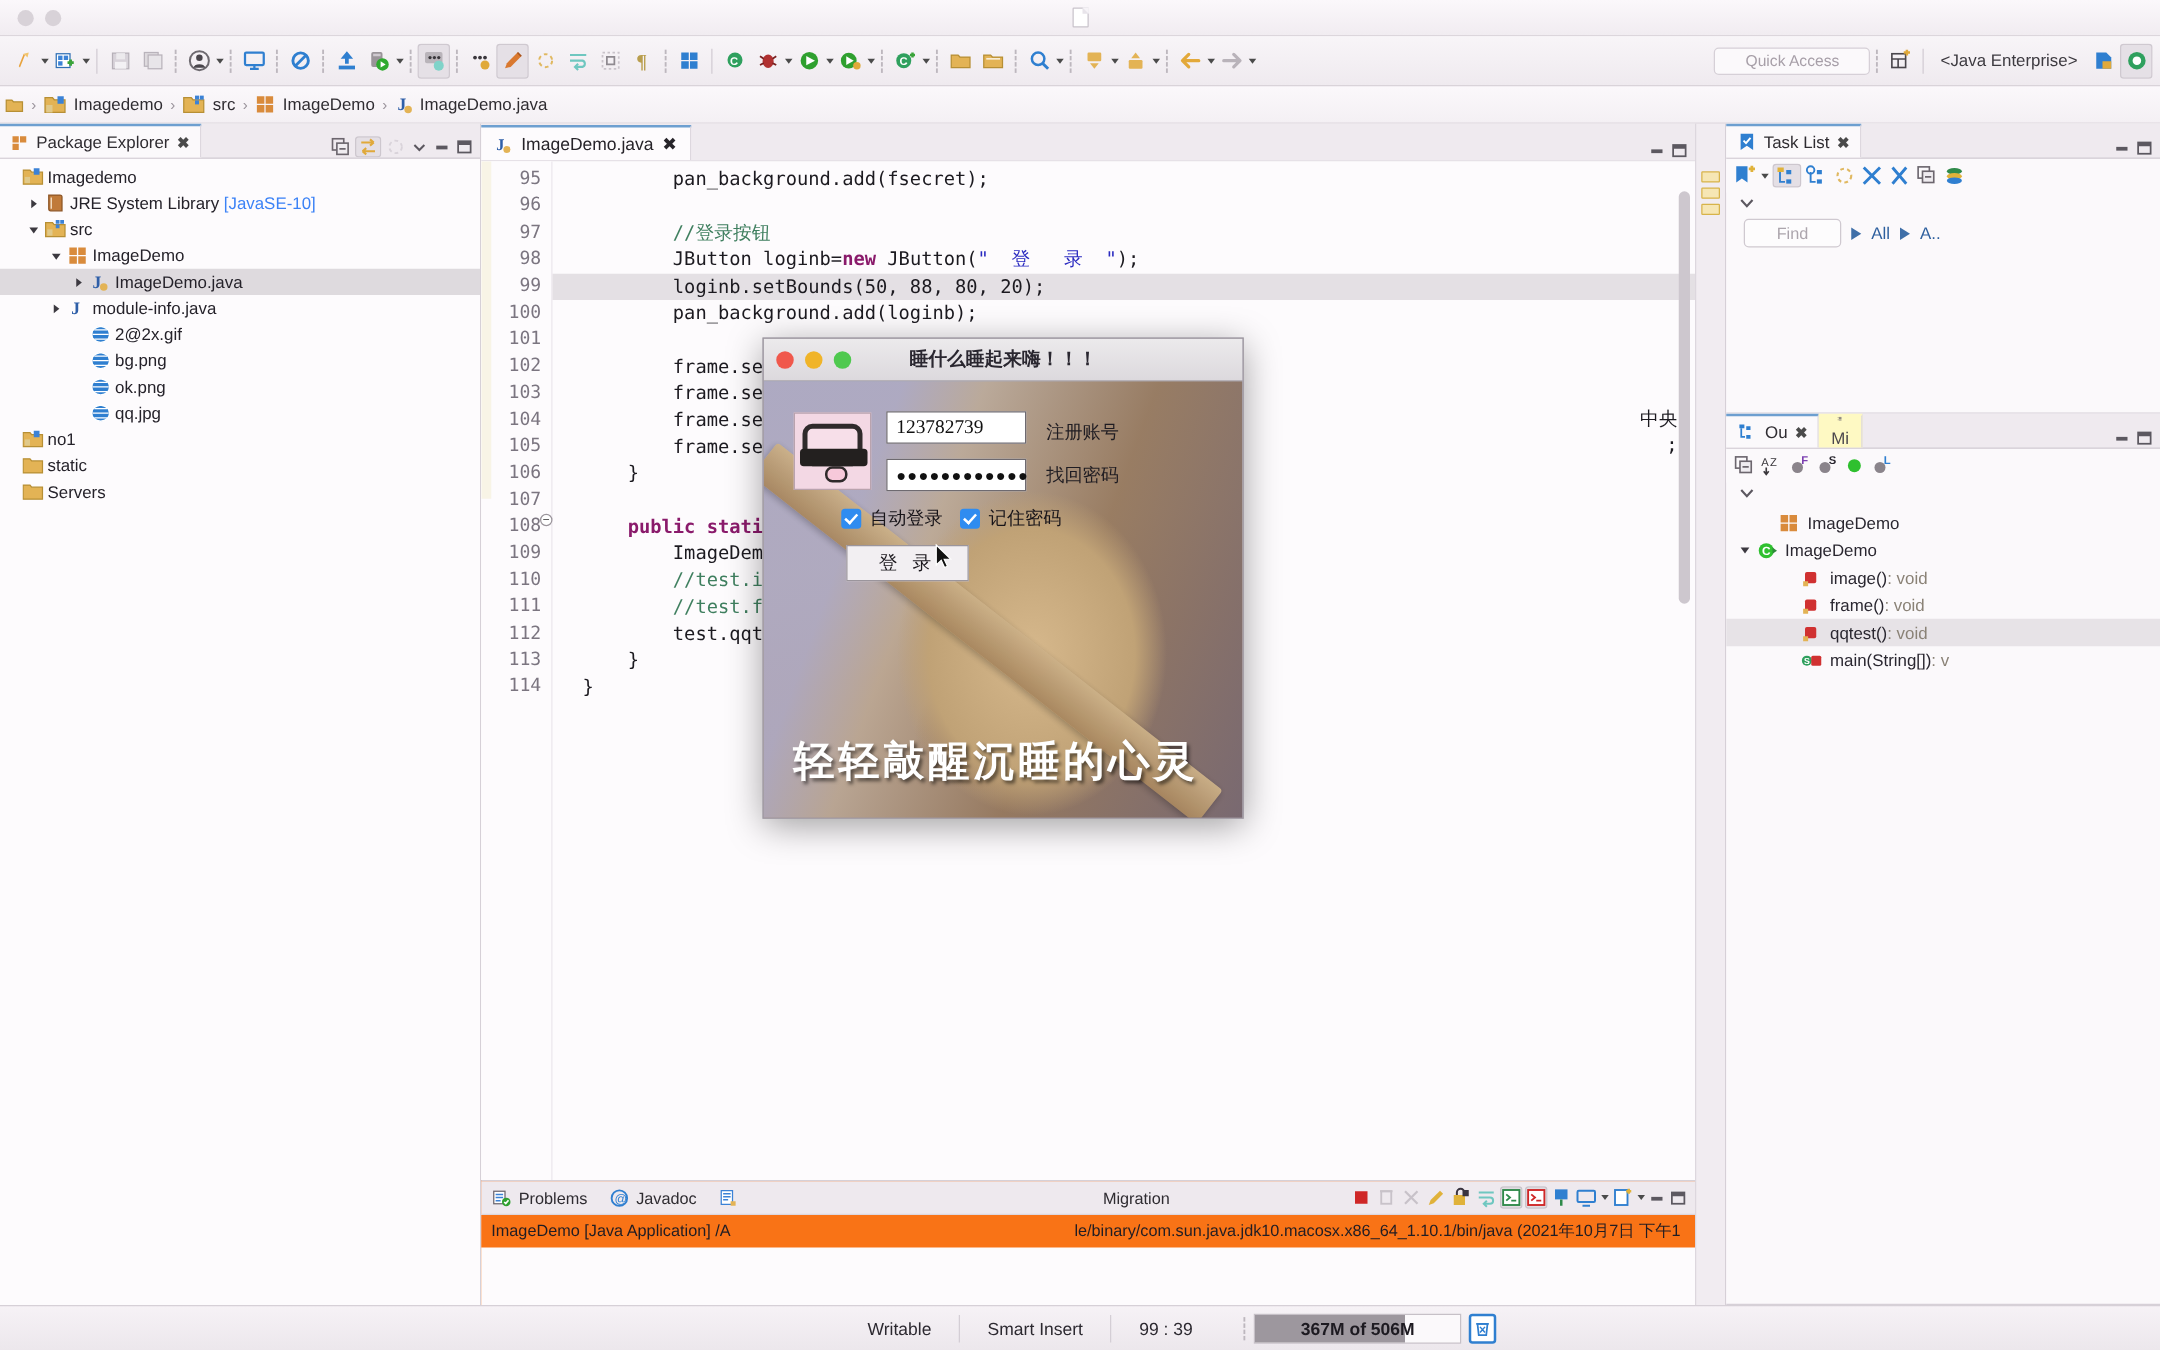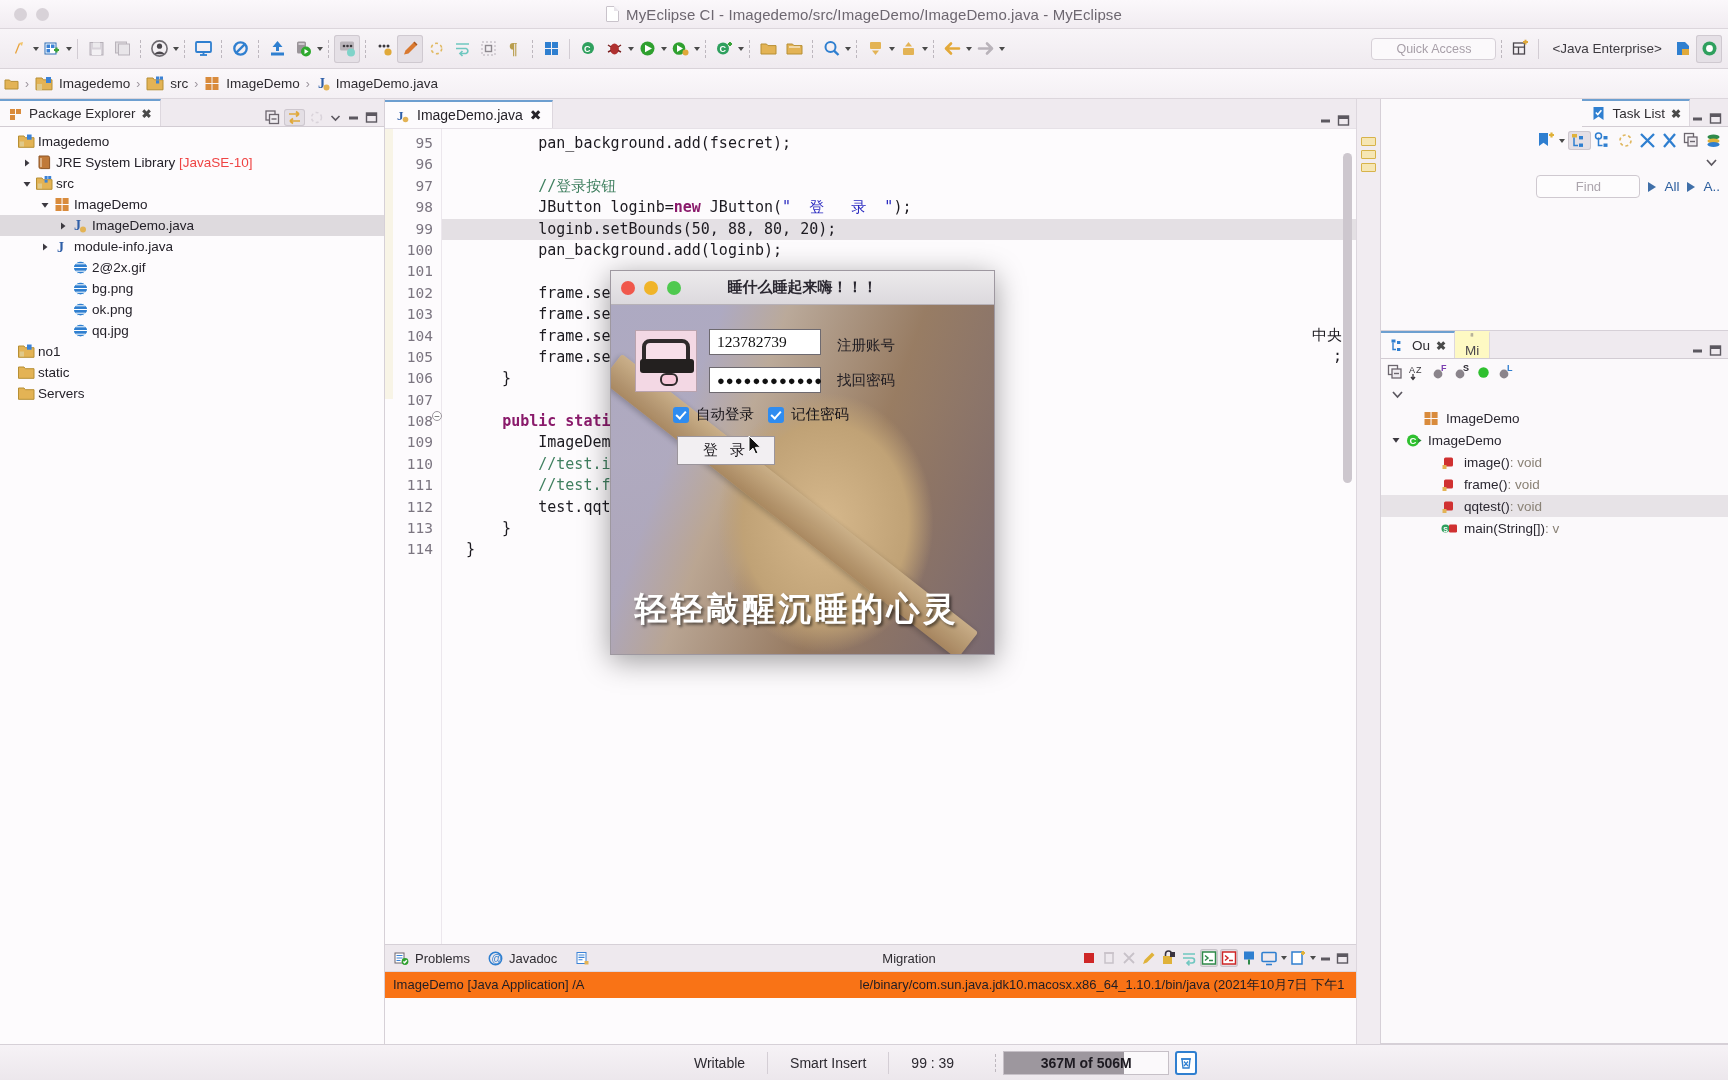--- a/index.html
+++ b/index.html
@@ -80,21 +80,21 @@
   .vt-actions{ margin-left:auto; display:flex; align-items:center; gap:3px; padding-right:5px;}
 
   
   .leftpane{ width:385px; background:#fdfbfd; border-right:1px solid #d6d0d7; display:flex; flex-direction:column;}
   .tree{ padding:4px 0 0 0; font-size:13.5px; color:#25222a; }
   .trow{ display:flex; align-items:center; height:21px; padding-left:4px; white-space:nowrap;}
   .trow.sel{ background:#dedade; }
   .arrow{ width:14px; text-align:center; color:#3c3940; font-size:9px; }
   .arrow.empty{ color:transparent; }
   .tlabel{ padding-left:3px; }
-  .dim{ color:#ef4444; }
+  .dim{ color:#3b82f6; }
 
   
   .centerpane{ flex:1; display:flex; flex-direction:column; min-width:0; background:#f5f1f5;}
   .editorwrap{ flex:1; display:flex; flex-direction:column; position:relative; min-height:0;}
   .etabs{ height:29px; display:flex; align-items:flex-end; background:#efeaef; position:relative;}
   .etab{
     height:28px; display:flex;align-items:center;gap:7px;padding:0 10px;
     background:#fdfbfd; border-top:2px solid #6d9fd0; border-right:1px solid #ddd7de;
     font-size:14px; color:#262329;
   }
@@ -133,21 +133,21 @@
   .cbody{ flex:1; background:#fdfbfd; }
 
   
   .rightpane{ width:348px; display:flex; flex-direction:column; background:#f3eff3; border-left:1px solid #d6d0d7;}
   .rail{ width:24px; background:#f1ecf1; border-left:1px solid #ddd7de; padding-top:34px;}
   .railbox{ width:15px;height:9px;border:1px solid #d7b34a;background:#f6e6b4;margin:4px auto;border-radius:1px;}
   .rp-part{ display:flex; flex-direction:column; background:#fbf9fb; border-bottom:1px solid #d6d0d7;}
   .rp-toolbar{ display:flex; align-items:center; flex-wrap:wrap; gap:3px; padding:4px 5px; background:#fbf9fb;}
   .rp-chev{ padding:2px 8px 4px 8px; color:#5c5860; font-size:12px;}
   .findrow{ display:flex;align-items:center;gap:8px; padding:2px 8px 8px 14px;}
-  .findbox{ width:104px;height:23px;border:1px solid #cfc9d0;border-radius:4px;background:#fdfcfd;
+  .findbox{ width:78px;height:23px;border:1px solid #cfc9d0;border-radius:4px;background:#fdfcfd;
      display:flex;align-items:center;justify-content:center;color:#aca5ad;font-size:13px;}
   .ply{ width:0;height:0;border-top:5.5px solid transparent;border-bottom:5.5px solid transparent;border-left:8px solid #3f6fa8;}
   .flink{ color:#2d5f9e; font-size:13.5px; }
   .otree{ font-size:13.5px; color:#262329; padding-top:2px;}
   .orow{ display:flex;align-items:center; height:22px; padding-left:6px;}
   .orow.sel{ background:#e7e3e7; }
   .omethod{ color:#2a2730; }
   .ovoid{ color:#8a8276; }
 
   
@@ -233,21 +233,20 @@
 </head>
 <body>
 
 <div class="titlebar">
   <div class="tl-lights">
     <div class="tl-dot"></div>
     <div class="tl-dot"></div>
   </div>
   <div class="tl-title">
     <span class="doc-glyph"></span>
-    <span>MyEclipse CI - Imagedemo/src/ImageDemo/ImageDemo.java - MyEclipse</span>
   </div>
 </div>
 
 <div class="toolbar">
   <div class="tb-btn">
     <svg width="17" height="17" viewBox="0 0 17 17">
         <path d="M4 13 L8 3 L9 4 L5 14 Z" fill="#e8a33d"></path>
         <path d="M8 3 L12 2 L11 6 Z" fill="#f2c46b"></path>
       </svg>
   </div>
@@ -919,21 +918,21 @@
   </div>
 
   <div class="rail">
     <div class="railbox"></div>
     <div class="railbox"></div>
     <div class="railbox"></div>
   </div>
 
   <div class="rightpane">
 
-    <div class="rp-part" style="height:232px;align-items:flex-end;">
+    <div class="rp-part" style="height:232px;">
       <div class="viewtabs">
         <div class="vtab">
           <svg width="15" height="15" viewBox="0 0 15 15">
               <path d="M2.5 1 h10 v13 l-5 -3.5 L2.5 14 Z" fill="#2f7fd0"></path>
               <path d="M4.8 6.5 L6.8 8.5 L10.4 4.3" stroke="#fff" stroke-width="1.6" fill="none"></path>
             </svg>
           <span>Task List</span>
           <span class="xclose">✖</span>
         </div>
         <div class="vt-actions">

